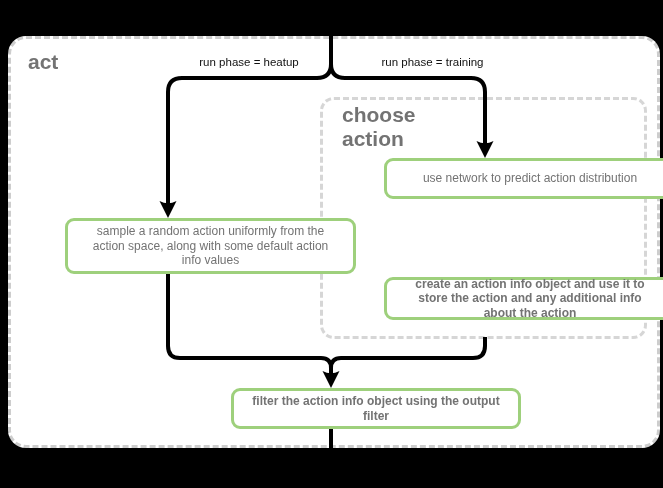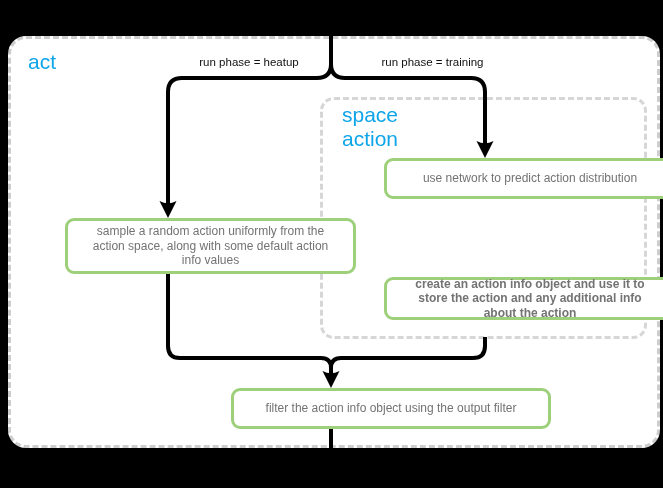--- a/index.html
+++ b/index.html
@@ -9,57 +9,57 @@
   }
   .main-container{
     position:absolute;left:8px;top:36px;width:652px;height:412px;box-sizing:border-box;
     background:#fff;border:3px dashed var(--container-border,#cdcdcd);border-radius:18px;
   }
   .sub-container{
     position:absolute;left:320px;top:97px;width:327px;height:242px;box-sizing:border-box;
     background:#fff;border:3px dashed var(--subcontainer-border,#d6d6d6);border-radius:14px;
   }
   .group-title{
-    position:absolute;font-weight:normal;font-size:21px;line-height:24px;color:#0ea5e9;
+    position:absolute;font-weight:bold;font-size:21px;line-height:24px;color:#737373;
   }
   #act-title{left:28px;top:50px;}
   #choose-title{left:342px;top:103px;width:110px;}
   .edge-label{
     position:absolute;top:56px;transform:translateX(-50%);
     font-weight:normal;font-size:11.5px;white-space:nowrap;color:#111;
   }
   #label-heatup{left:249px;}
   #label-training{left:419px;padding-left:27px;}
   .node{
     position:absolute;box-sizing:border-box;background:#fff;
     border:3px solid var(--node-border,#9ed07c);border-radius:9px;
     display:flex;align-items:center;justify-content:center;text-align:center;
     font-size:12px;line-height:14.5px;padding:2px 14px;color:#737373;margin-left:44px;
   }
   #node-predict{left:340px;top:158px;width:292px;height:41px;}
   #node-explore{left:340px;top:216px;width:292px;height:42px;}
   #node-create{left:340px;top:277px;width:292px;height:43px;font-weight:bold;}
   #node-sample{left:21px;top:218px;width:291px;height:56px;}
-  #node-filter{left:187px;top:388px;width:320px;height:41px;}
+  #node-filter{left:187px;top:388px;width:290px;height:41px;font-weight:bold;}
   #connectors{position:absolute;left:0;top:0;pointer-events:none;}
   #connectors path.line{fill:none;stroke:var(--connector,#000);stroke-width:4px;}
   #connectors path.arrow{fill:var(--connector,#000);stroke:none;}
 </style>
 </head>
 <body>
 
 <div id="canvas">
 
   <div class="main-container"></div>
 
   <div class="sub-container"></div>
 
   <div id="act-title" class="group-title">act</div>
 
-  <div id="choose-title" class="group-title">space action</div>
+  <div id="choose-title" class="group-title">choose action</div>
 
   <div id="label-heatup" class="edge-label">run phase = heatup</div>
 
   <div id="label-training" class="edge-label">run phase = training</div>
 
   <svg id="connectors" width="663" height="488" viewBox="0 0 663 488">
     <path class="line" d="M 331 0 L 331 64 Q 331 78 317 78 L 182 78 Q 168 78 168 92 L 168 208"></path>
     <path class="arrow" d="M 168 218 L 159.5 201 Q 168 205.5 176.5 201 Z"></path>
     <path class="line" d="M 331 0 L 331 64 Q 331 78 345 78 L 471 78 Q 485 78 485 92 L 485 148"></path>
     <path class="arrow" d="M 485 158 L 476.5 141 Q 485 145.5 493.5 141 Z"></path>

